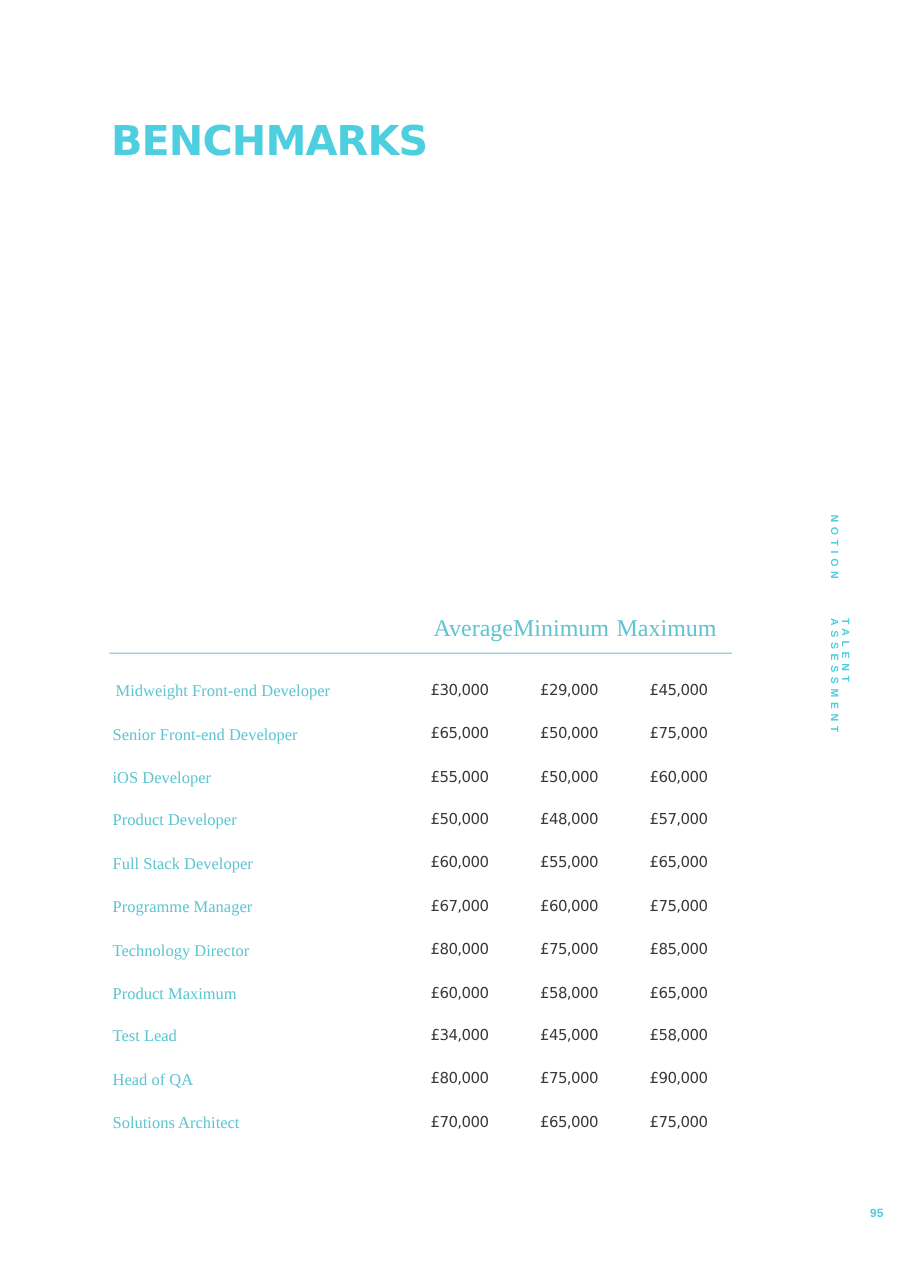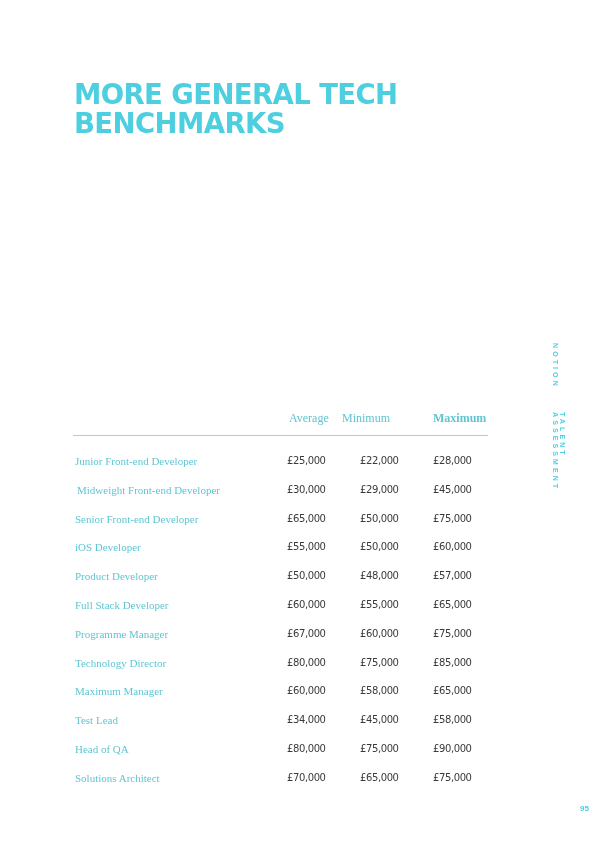--- a/index.html
+++ b/index.html
@@ -42,27 +42,27 @@
     .side-brand .brand-top { display: block; }
     .side-brand .brand-bottom { display: block; position: absolute; top: 69px; left: 0; }
 
     .table-header {
       position: absolute;
       top: 411px;
       left: 0;
       width: 508px;
       height: 14px;
       font-family: "Liberation Serif", serif;
-      font-size: 12px;
+      font-size: 16px;
       color: #62c4d0;
     }
     .table-header .col { position: absolute; top: 0; }
     .col-avg { left: 289px; }
     .col-min { left: 342px; font-family: Liberation Serif, serif; }
-    .col-max { left: 433px; font-weight: bold; }
+    .col-max { left: 411px; }
 
     .rule {
       position: absolute;
       left: 73px;
       top: 435px;
       width: 415px;
       height: 1px;
       background: #9fd4dc;
     }
 
@@ -106,45 +106,38 @@
       font-weight: bold;
       font-size: 8px;
       color: #4dcfe0;
       margin-left: 25px;
     }
   </style>
 </head>
 <body>
 
 <h1 class="page-title">
-  <span>MORE GENERAL TECH</span>
   <span>BENCHMARKS</span>
 </h1>
 
 <div class="side-brand">
   <span class="brand-top">NOTION</span>
   <span class="brand-bottom">TALENT ASSESSMENT</span>
 </div>
 
 <div class="table-header">
   <span class="col col-avg">Average</span>
   <span class="col col-min">Minimum</span>
   <span class="col col-max">Maximum</span>
 </div>
 
 <div class="rule"></div>
 
 <div class="rows">
   <div class="row">
-    <span class="label">Junior Front-end Developer</span>
-    <span class="val v-avg">£25,000</span>
-    <span class="val v-min">£22,000</span>
-    <span class="val v-max">£28,000</span>
-  </div>
-  <div class="row">
     <span class="label indent">Midweight Front-end Developer</span>
     <span class="val v-avg">£30,000</span>
     <span class="val v-min">£29,000</span>
     <span class="val v-max">£45,000</span>
   </div>
   <div class="row">
     <span class="label">Senior Front-end Developer</span>
     <span class="val v-avg">£65,000</span>
     <span class="val v-min">£50,000</span>
     <span class="val v-max">£75,000</span>
@@ -173,21 +166,21 @@
     <span class="val v-min">£60,000</span>
     <span class="val v-max">£75,000</span>
   </div>
   <div class="row">
     <span class="label">Technology Director</span>
     <span class="val v-avg">£80,000</span>
     <span class="val v-min">£75,000</span>
     <span class="val v-max">£85,000</span>
   </div>
   <div class="row">
-    <span class="label">Maximum Manager</span>
+    <span class="label">Product Maximum</span>
     <span class="val v-avg">£60,000</span>
     <span class="val v-min">£58,000</span>
     <span class="val v-max">£65,000</span>
   </div>
   <div class="row">
     <span class="label">Test Lead</span>
     <span class="val v-avg">£34,000</span>
     <span class="val v-min">£45,000</span>
     <span class="val v-max">£58,000</span>
   </div>

